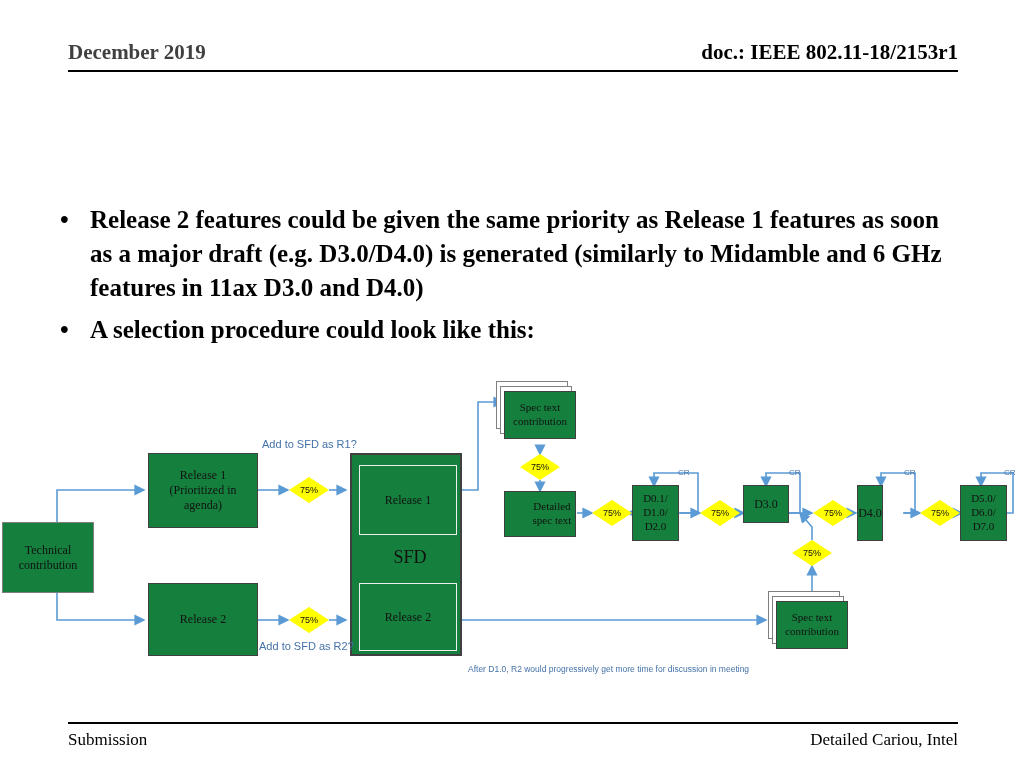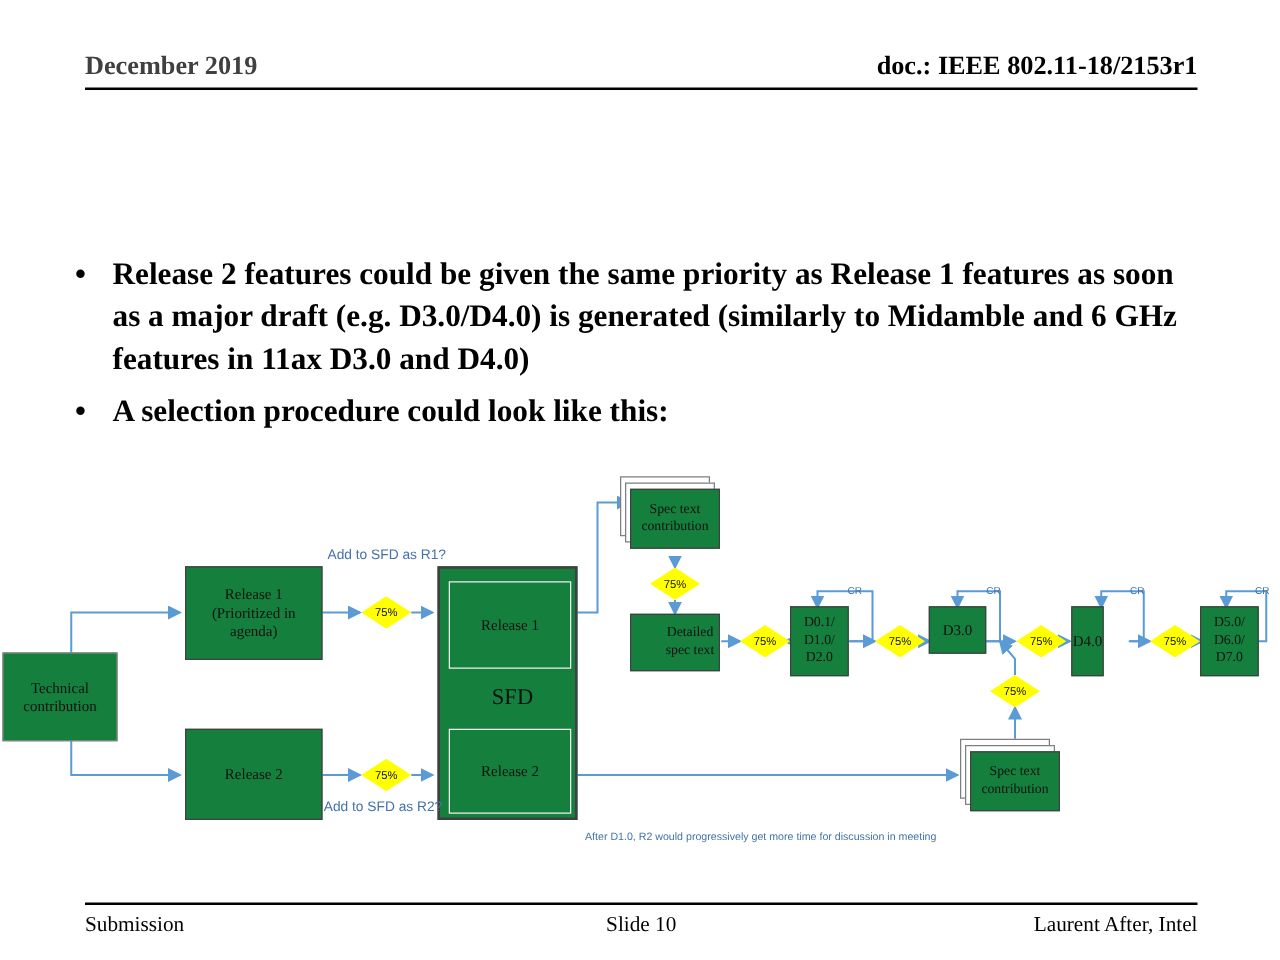--- a/index.html
+++ b/index.html
@@ -359,17 +359,16 @@
   <div class="conn-label" style="left:468px; top:624px; font-size:8.5px;margin-top:40px;">After D1.0, R2 would progressively get more time for discussion in meeting</div>
 
   <div class="conn-label" style="left:678px; top:468px; font-size:8px;">CR</div>
   <div class="conn-label" style="left:789px; top:468px; font-size:8px;">CR</div>
   <div class="conn-label" style="left:904px; top:468px; font-size:8px;">CR</div>
   <div class="conn-label" style="left:1004px; top:468px; font-size:8px;">CR</div>
 
   <div id="footer">
     <div class="ftr-rule"></div>
     <div class="ftr-left">Submission</div>
-    <div class="ftr-center">Slide 10</div>
-    <div class="ftr-right">Laurent After, Intel</div>
+    <div class="ftr-right">Detailed Cariou, Intel</div>
   </div>
 
 </div>
 
 </body></html>

